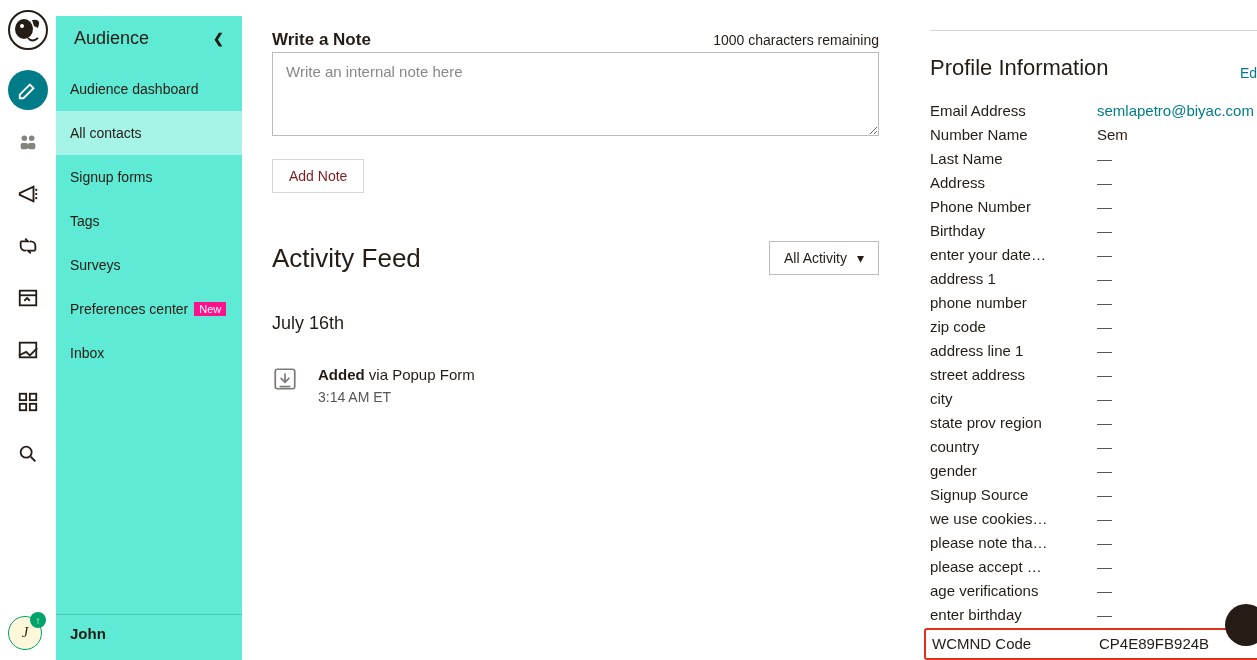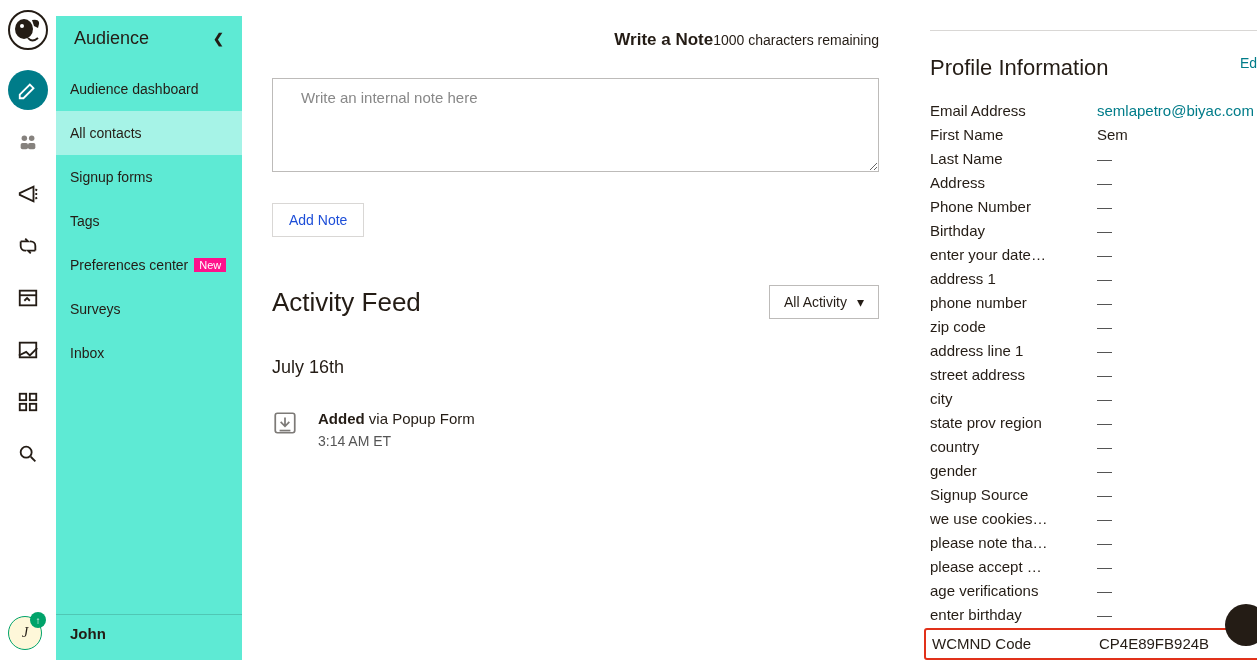--- a/index.html
+++ b/index.html
@@ -21,40 +21,40 @@
 .sidebar-header .chev { font-size: 13px; font-weight: bold; cursor: pointer; }
 .nav-item { padding: 14px 14px; font-size: 14px; cursor: pointer; display: flex; align-items: center; gap: 6px; }
 .nav-item.active-row { background: rgba(255,255,255,0.45); margin-left: -56px; padding-left: 70px; }
 .badge-new { background: #ff118c; color: #fff; font-size: 11px; padding: 1px 5px; }
 .sidebar-footer { position: absolute; bottom: 0; left: 0; right: 0; border-top: 1px solid rgba(0,0,0,0.15); padding: 10px 14px 0; height: 62px; }
 .sf-name { font-weight: 600; font-size: 15px; }
 .sf-sub { font-size: 16px; color: #333; margin-top: 20px; }
 
 
 .main { position: absolute; left: 272px; top: 30px; width: 607px; }
-.note-head { display: flex; justify-content: flex-end; align-items: baseline; margin-bottom: 28px; }
+.note-head { display: flex; justify-content: space-between; align-items: baseline; margin-bottom: 2px; }
 .note-head h3 { font-size: 17px; font-weight: 600; }
 .note-head .remain { font-size: 14px; }
-.note-ta { width: 100%; height: 94px; border: 1px solid #bdbbb9; padding: 10px 28px; font-size: 15px; font-family: inherit; resize: both; }
+.note-ta { width: 100%; height: 84px; border: 1px solid #bdbbb9; padding: 10px 13px; font-size: 15px; font-family: inherit; resize: both; }
 .note-ta::placeholder { color: #888; }
-.add-note-btn { margin-top: 28px; border: 1px solid #d9d7d5; background: #fff; color: #1d4ed8; padding: 8px 16px; font-size: 14px; cursor: pointer; }
+.add-note-btn { margin-top: 20px; border: 1px solid #d9d7d5; background: #fff; color: #7f1d1d; padding: 8px 16px; font-size: 14px; cursor: pointer; }
 
 .feed-head { display: flex; justify-content: space-between; align-items: center; margin-top: 48px; }
 .feed-head h2 { font-size: 26px; font-weight: 500; }
 .feed-filter { border: 1px solid #bdbbb9; padding: 8px 14px; font-size: 14px; cursor: pointer; display: flex; align-items: center; gap: 10px; }
 .feed-date { font-size: 18px; margin-top: 38px; }
 .feed-item { display: flex; gap: 20px; margin-top: 32px; align-items: flex-start; }
 .feed-icon { width: 26px; height: 26px; flex-shrink: 0; }
 .feed-body .line1 { font-size: 15px; }
 .feed-body .line1 b { font-weight: 600; }
 .feed-body .time { font-size: 14px; color: #555; margin-top: 6px; }
 
 
 .profile { position: absolute; left: 930px; top: 30px; width: 327px; border-top: 1px solid #d9d7d5; padding-top: 24px; }
-.profile-head { display: flex; justify-content: space-between; align-items: flex-start; margin-bottom: 18px; }
+.profile-head { display: flex; justify-content: space-between; align-items: flex-end; margin-bottom: 18px; }
 .profile-head h2 { font-size: 22px; font-weight: 500; }
 .profile-head .edit { color: #007c89; cursor: pointer; }
 .prow { display: flex; font-size: 15px; line-height: 24px; }
 .prow .plabel { width: 143px; flex-shrink: 0; white-space: nowrap; overflow: hidden; text-overflow: ellipsis; }
 .prow .pval { color: #241c15; margin-left: 24px; }
 .prow .pval.link { color: #007c89; }
 .prow .pval.empty { color: #555; }
 .highlight-box { border: 2px solid #e1311a; border-radius: 3px; padding: 2px 6px; margin: 1px -6px; }
 
 
@@ -143,26 +143,26 @@
   <div class="nav-item active-row">
       <span>All contacts</span>
     </div>
   <div class="nav-item">
       <span>Signup forms</span>
     </div>
   <div class="nav-item">
       <span>Tags</span>
     </div>
   <div class="nav-item">
+      <span>Surveys</span>
+    </div>
+  <div class="nav-item">
     <span>Preferences center</span>
     <span class="badge-new">New</span>
   </div>
-  <div class="nav-item">
-      <span>Surveys</span>
-    </div>
   <div class="nav-item">
       <span>Inbox</span>
     </div>
 
   <div class="sidebar-footer">
     <div class="sf-name">John</div>
     <div class="sf-sub">JohnBauer</div>
   </div>
 </div>
 
@@ -203,21 +203,21 @@
   <div class="profile-head">
     <h2>Profile Information</h2>
     <span class="edit">Ed</span>
   </div>
   <div id="profile-fields">
       <div class="prow">
         <div class="plabel">Email Address</div>
         <div class="pval link">semlapetro@biyac.com</div>
       </div>
       <div class="prow">
-        <div class="plabel">First Name</div>
+        <div class="plabel">Number Name</div>
         <div class="pval">Sem</div>
       </div>
       <div class="prow">
         <div class="plabel">Last Name</div>
         <div class="pval empty">—</div>
       </div>
       <div class="prow">
         <div class="plabel">Address</div>
         <div class="pval empty">—</div>
       </div>

